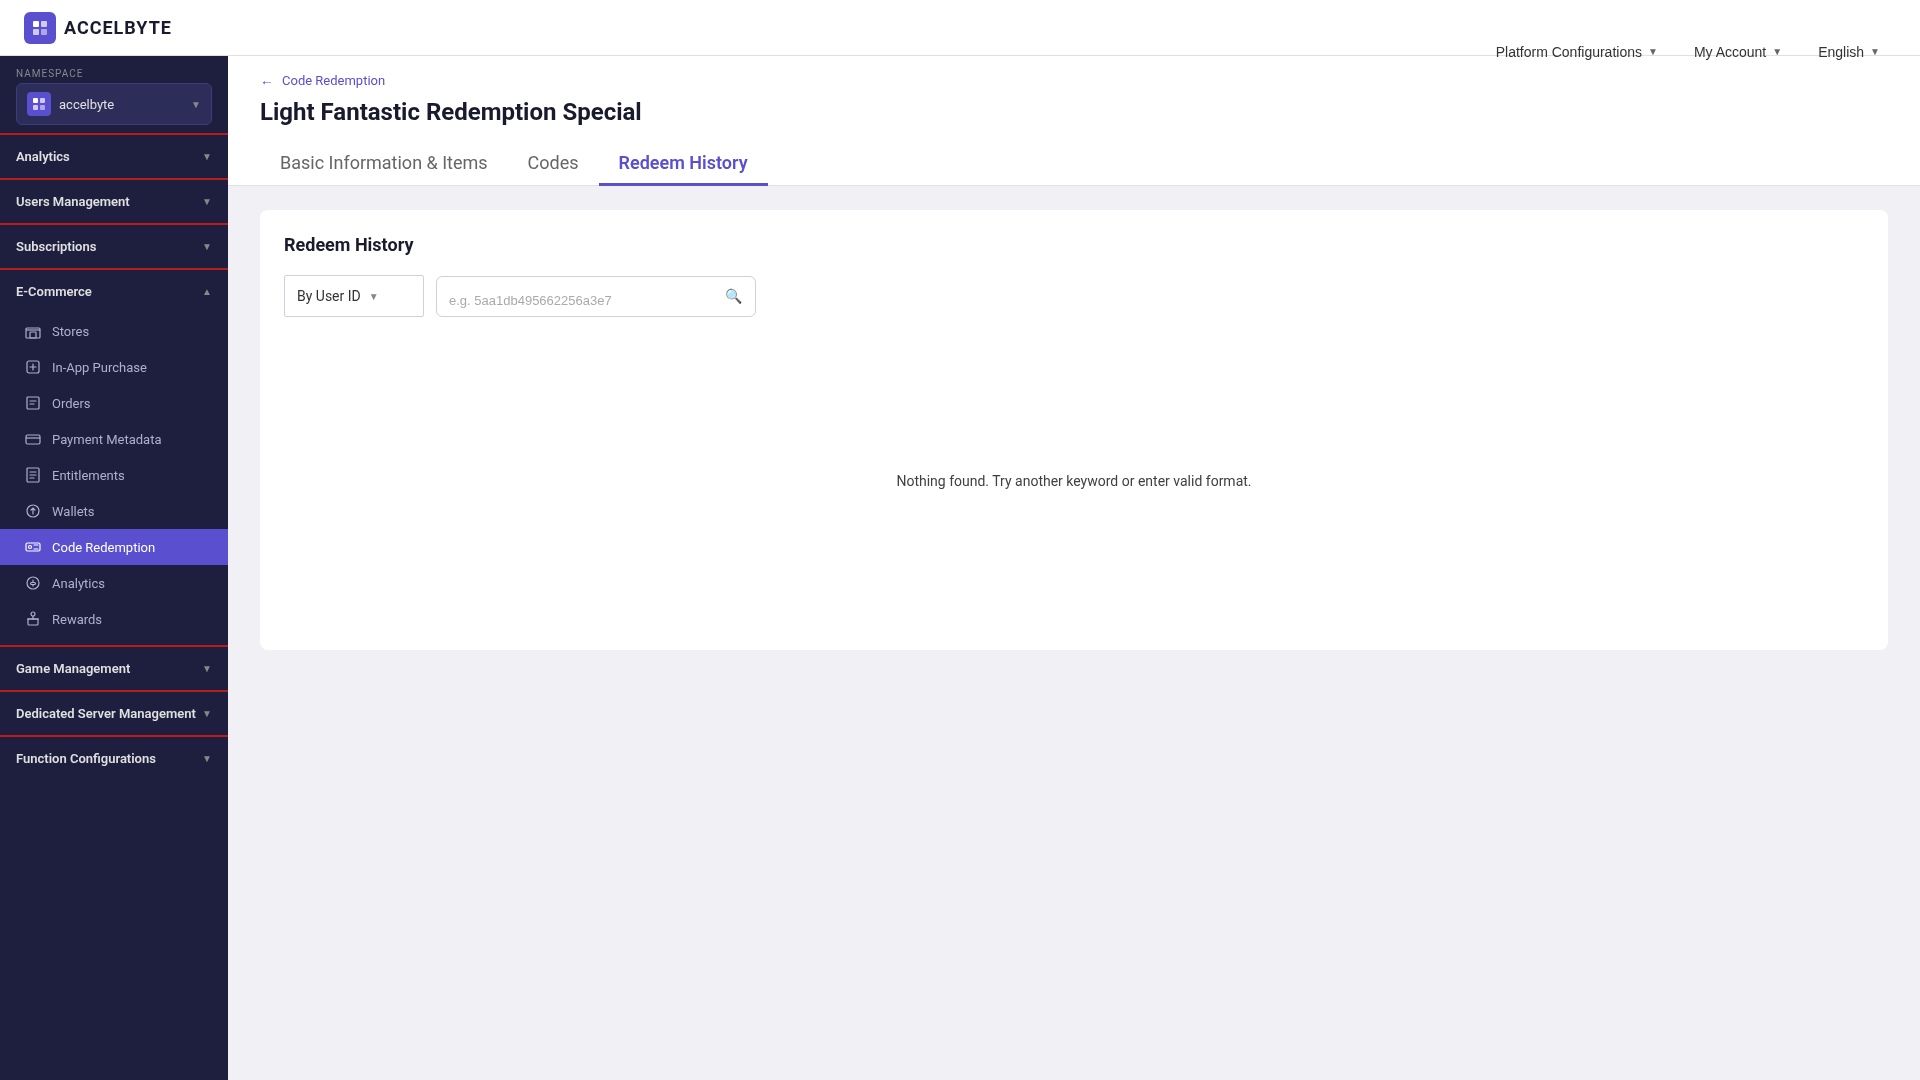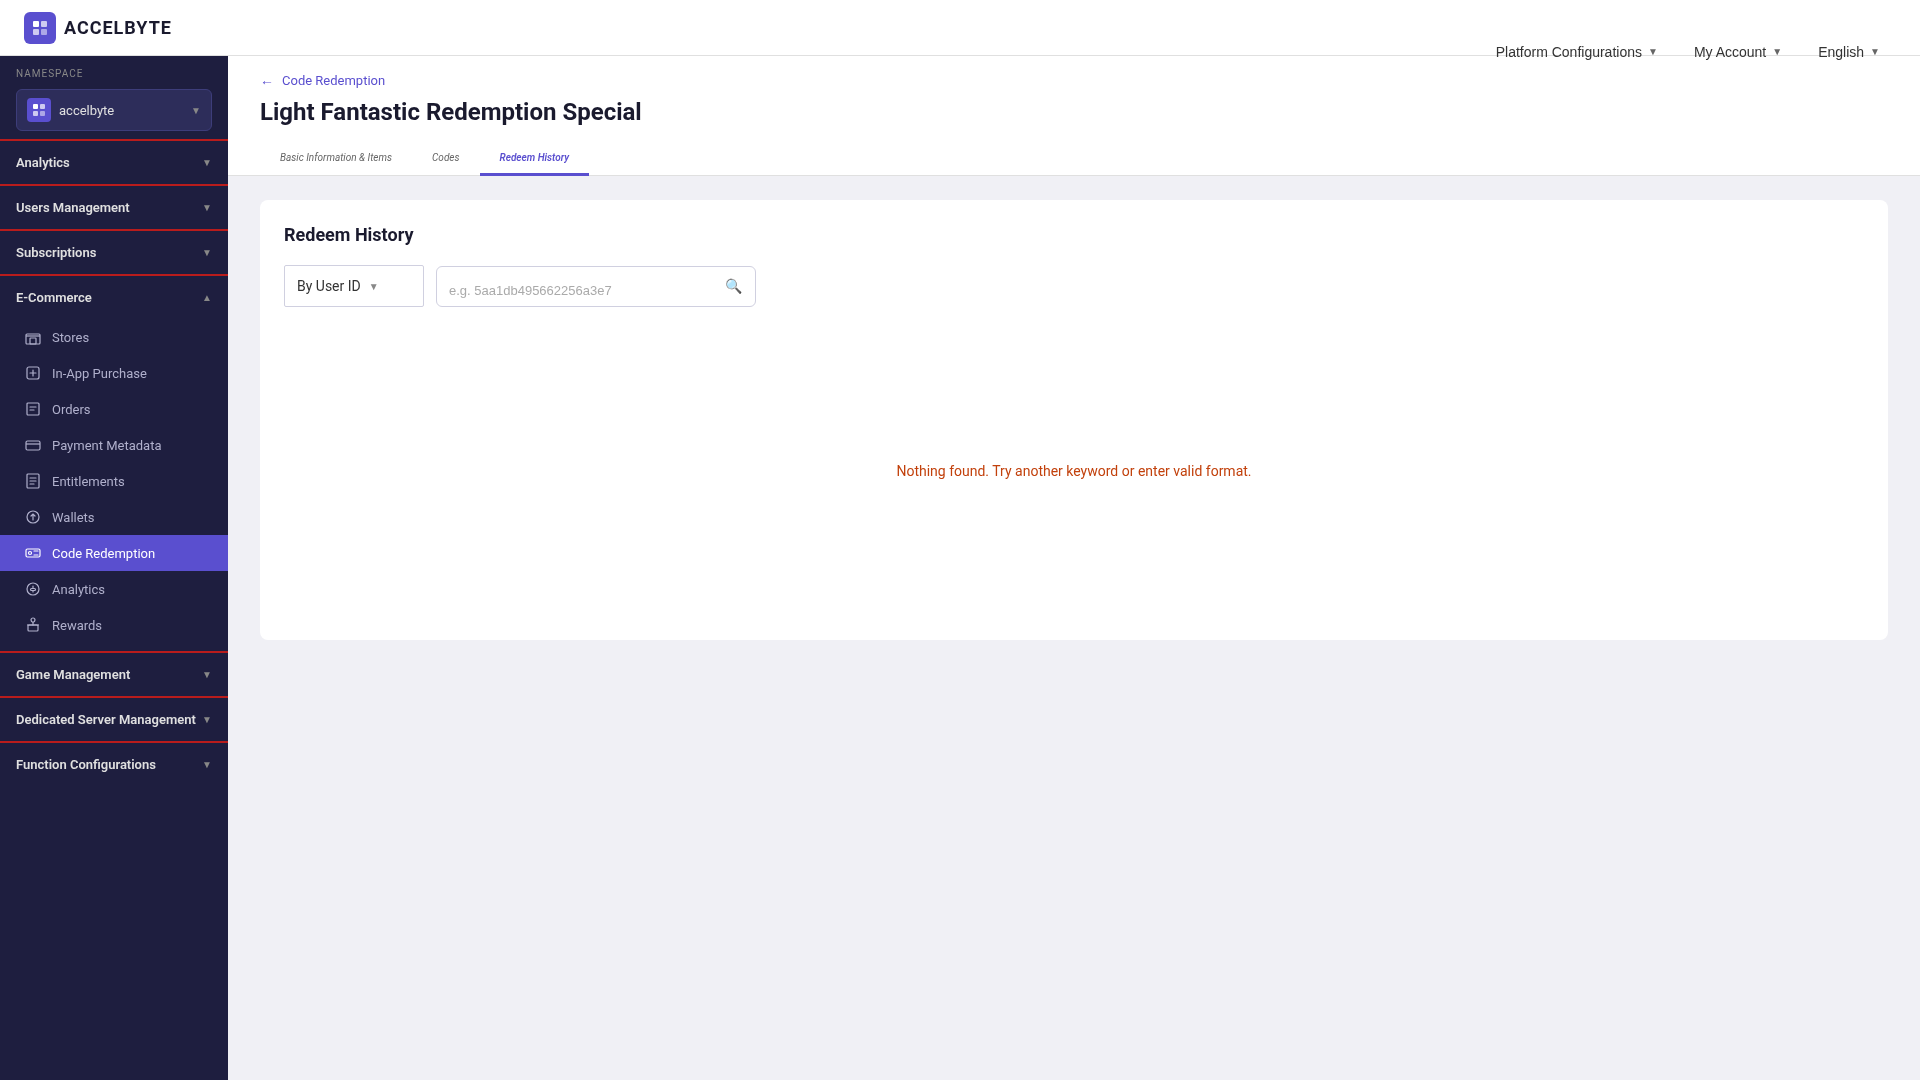--- a/index.html
+++ b/index.html
@@ -81,21 +81,21 @@
     .sidebar::-webkit-scrollbar-thumb { background: #444; }
 
     .namespace-section {
       padding: 12px 16px 8px;
     }
     .namespace-label {
       font-size: 10px;
       color: #888;
       letter-spacing: 1px;
       text-transform: uppercase;
-      margin-bottom: 10px;
+      margin-bottom: 4px;
     }
     .namespace-selector {
       display: flex;
       align-items: center;
       gap: 8px;
       background: #2d2d5a;
       border-radius: 6px;
       padding: 8px 10px;
       cursor: pointer;
       border: 1px solid #3d3d7a;
@@ -181,26 +181,25 @@
       font-weight: 700;
       color: #1a1a2e;
       margin-bottom: 16px;
     }
     .tabs {
       display: flex;
       gap: 0;
     }
     .tab {
       padding: 10px 20px;
-      font-size: 10px;
+      font-size: 18px;
       cursor: pointer;
       color: #666;
       border-bottom: 3px solid transparent;
       margin-bottom: -1px;
-      font-style: italic;
     }
     .tab.active {
       color: #5a4fcf;
       border-bottom-color: #5a4fcf;
       font-weight: 600;
     }
 
     
     .main-content {
       padding: 24px 32px;
@@ -258,21 +257,21 @@
       margin-top: 8px;
     }
     .search-input-wrap input::placeholder { color: #aaa; }
     .search-icon { color: #aaa; font-size: 14px; }
 
     .empty-state {
       display: flex;
       align-items: center;
       justify-content: center;
       height: 280px;
-      color: #c2410c;
+      color: #404040;
       font-size: 14px;
     }
   </style>
 </head>
 <body>
 
 <nav class="top-nav">
   <div class="top-nav-left">
     <div class="logo-icon">
       <svg width="18" height="18" viewBox="0 0 18 18" fill="none">

